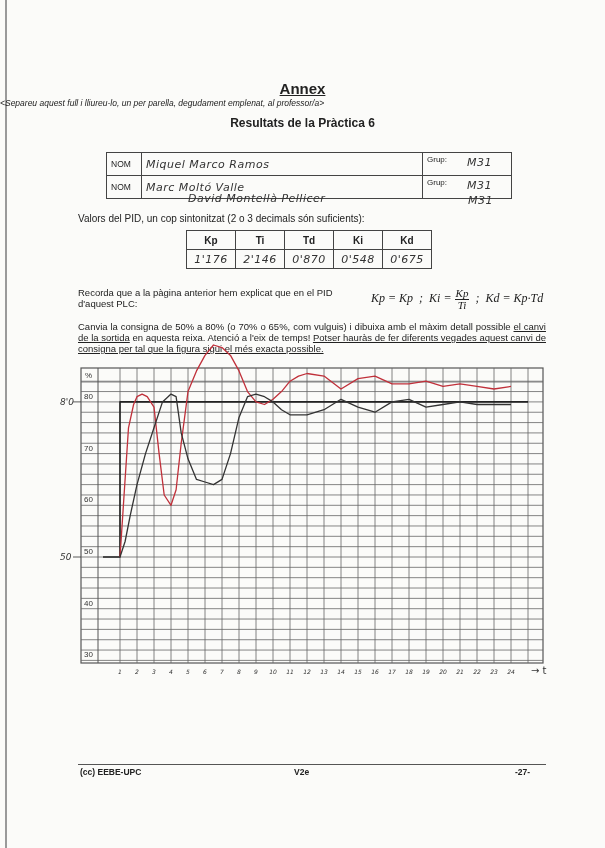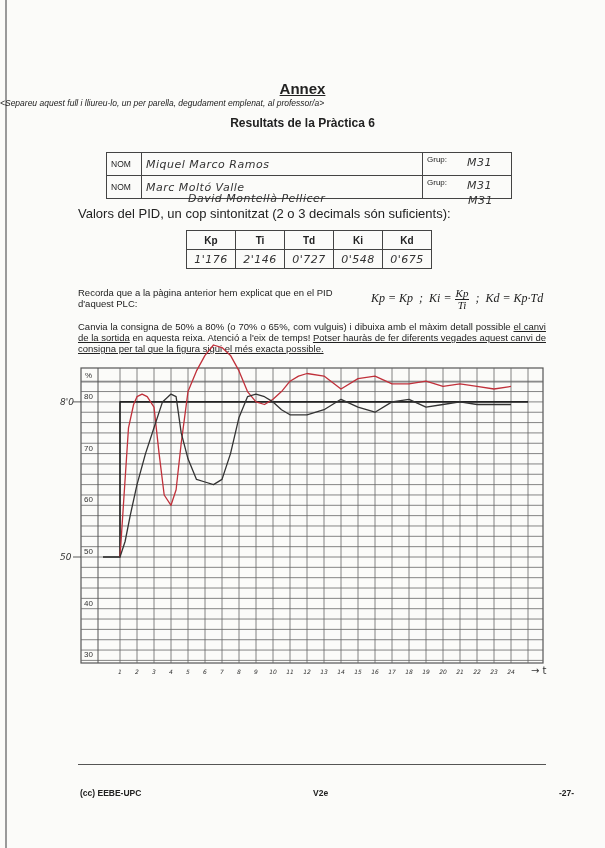--- a/index.html
+++ b/index.html
@@ -11,33 +11,33 @@
   .h2 { left:0; width:605px; top:116px; text-align:center; font-weight:bold; font-size:12px; }
   .hw { font-family:"DejaVu Sans", sans-serif; font-style:italic; color:#333; letter-spacing:0.5px; }
   table.names { position:absolute; left:106px; top:152px; width:406px; border-collapse:collapse; font-size:9px; }
   table.names td { border:1px solid #444; height:20px; padding:0 4px; vertical-align:middle; }
   table.names td.lbl { width:26px; font-size:8.5px; }
   table.names td.grp { width:80px; font-size:8px; vertical-align:top; padding-top:2px; position:relative; }
   table.names td.grp span.val { position:absolute; left:44px; top:3px; font-size:11px; }
   .name-val { font-size:11px; }
   .third-name { left:152px; top:192px; font-size:11px;margin-left:36px; }
   .third-grp { left:468px; top:194px; font-size:11px; }
-  .pid-intro { left:78px; top:206px; font-size:13px; }
+  .pid-intro { left:78px; top:213px; font-size:10px; }
   table.pid { position:absolute; left:186px; top:230px; border-collapse:collapse; font-size:10px; }
   table.pid th, table.pid td { border:1px solid #444; width:48px; text-align:center; height:18px; padding:0; }
   table.pid th { font-weight:bold; }
   table.pid td { font-size:11px; }
   .recorda { left:78px; top:287px; font-size:9.5px; width:290px; line-height:11px; }
   .formula { left:371px; top:288px; font-family:"Liberation Serif", serif; font-style:italic; font-size:12px; white-space:nowrap; }
   .frac { display:inline-block; vertical-align:middle; text-align:center; font-size:11px; line-height:11px; }
   .frac .num { border-bottom:1px solid #222; display:block; padding:0 1px; }
   .canvia { left:78px; top:321px; width:468px; font-size:9.5px; line-height:11px; text-align:justify; }
   .u { text-decoration:underline; }
   .footer-line { left:78px; top:764px; width:468px; height:1px; background:#555; }
-  .footer { top:767px; font-size:8.5px; font-weight:bold;margin-top:21px; }
+  .footer { top:767px; font-size:8.5px; font-weight:bold; }
   svg.chart { position:absolute; left:0; top:0; }
 </style>
 </head>
 <body>
 
 <div class="binder"></div>
 
 <div class="abs title">Annex</div>
 <div class="abs subtitle">&lt;Separeu aquest full i lliureu-lo, un per parella, degudament emplenat, al professor/a&gt;</div>
 <div class="abs h2">Resultats de la Pràctica 6</div>
@@ -67,21 +67,21 @@
       <tr>
     <th>Kp</th>
     <th>Ti</th>
     <th>Td</th>
     <th>Ki</th>
     <th>Kd</th>
   </tr>
   <tr>
     <td class="hw">1'176</td>
     <td class="hw">2'146</td>
-    <td class="hw">0'727</td>
+    <td class="hw">0'870</td>
     <td class="hw">0'548</td>
     <td class="hw">0'675</td>
   </tr>
 </tbody>
   </table>
 
 <div class="abs recorda">Recorda que a la pàgina anterior hem explicat que en el PID d'aquest PLC:</div>
 <div class="abs formula">
   <span>Kp = Kp</span>&nbsp;
   <span>;</span>&nbsp;
@@ -192,14 +192,14 @@
     </g>
   <g id="series">
       <polyline points="103.0,557.0 120.0,557.0 120.0,401.9 528.0,401.9" fill="none" stroke="#222222" stroke-width="1.6" stroke-linejoin="round"></polyline>
       <polyline points="120.0,557.0 123.4,505.3 128.5,427.8 133.6,404.5 137.0,396.7 142.1,394.1 147.2,396.7 154.0,407.1 159.1,453.6 164.2,495.0 171.0,505.3 176.1,489.8 181.2,443.3 188.0,391.6 196.5,370.9 205.0,355.4 213.5,345.0 222.0,347.6 230.5,355.4 239.0,370.9 247.5,391.6 256.0,401.9 264.5,404.5 273.0,399.3 281.5,391.6 290.0,381.2 298.5,376.1 307.0,373.5 324.0,376.1 341.0,389.0 358.0,378.6 375.0,376.1 392.0,383.8 409.0,383.8 426.0,381.2 443.0,386.4 460.0,383.8 477.0,386.4 494.0,389.0 511.0,386.4" fill="none" stroke="#c0303a" stroke-width="1.3" stroke-linejoin="round"></polyline>
       <polyline points="120.0,557.0 125.1,541.5 130.2,515.6 137.0,484.6 145.5,453.6 154.0,427.8 162.5,401.9 171.0,394.1 176.1,396.7 181.2,432.9 188.0,458.8 196.5,479.4 205.0,482.0 213.5,484.6 222.0,479.4 230.5,453.6 239.0,417.4 247.5,396.7 256.0,394.1 264.5,396.7 273.0,401.9 281.5,409.7 290.0,414.8 307.0,414.8 324.0,409.7 341.0,399.3 358.0,407.1 375.0,412.2 392.0,401.9 409.0,399.3 426.0,407.1 443.0,404.5 460.0,401.9 477.0,404.5 494.0,404.5 511.0,404.5" fill="none" stroke="#333333" stroke-width="1.3" stroke-linejoin="round"></polyline>
     </g>
 </svg>
 
 <div class="abs footer-line"></div>
 <div class="abs footer" style="left:80px">(cc) EEBE-UPC</div>
-<div class="abs footer" style="left:313px">V2e</div>
-<div class="abs footer" style="left:559px">-27-</div>
+<div class="abs footer" style="left:294px">V2e</div>
+<div class="abs footer" style="left:515px">-27-</div>
 
 </body></html>

